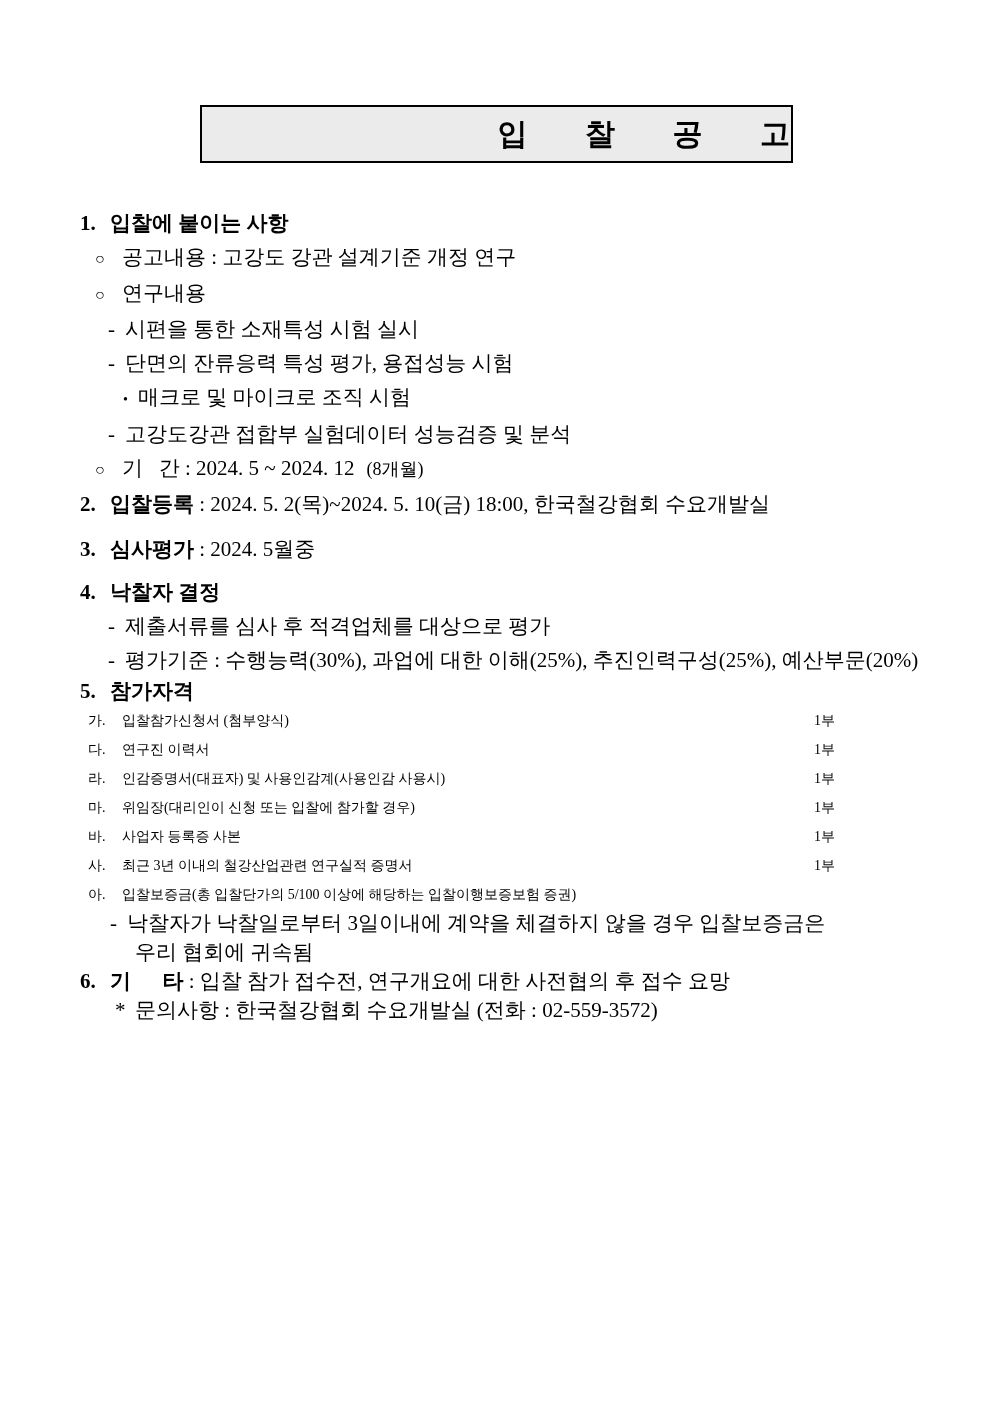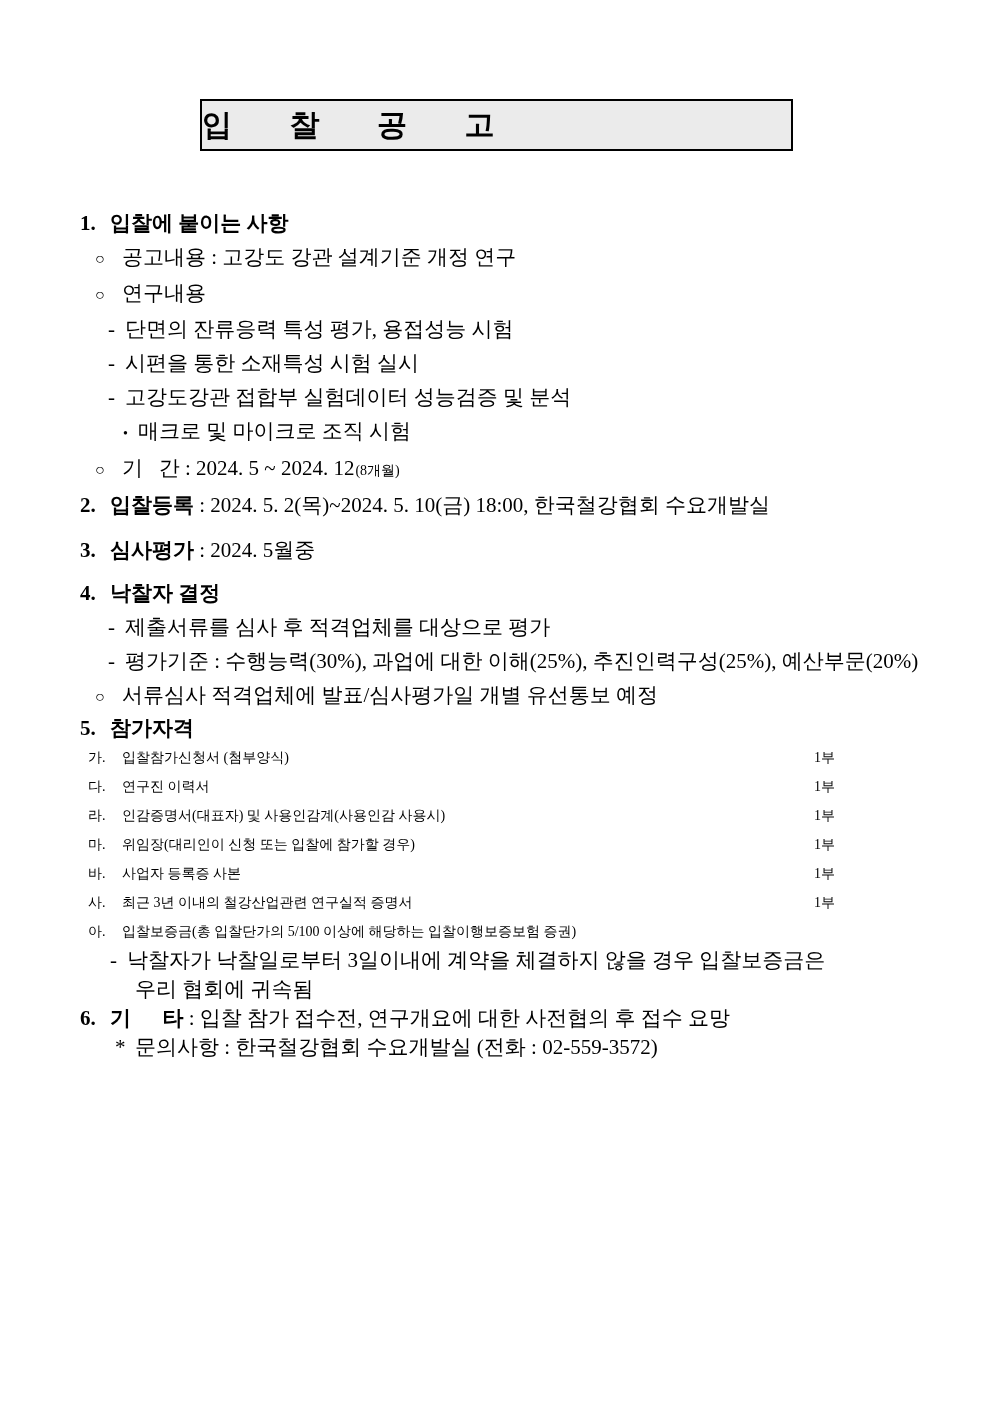--- a/index.html
+++ b/index.html
@@ -3,43 +3,43 @@
 <meta charset="utf-8">
 <style>
   html,body{margin:0;padding:0;background:#fff;}
   .page{
     position:relative;width:992px;height:1403px;background:#ffffff;
     font-family:"Liberation Serif","DejaVu Serif",serif;
     color:#000;overflow:hidden;
   }
   .title-box{
     box-sizing:border-box;
-    position:absolute;left:200px;top:99px;width:593px;height:52px;
+    position:absolute;left:200px;top:105px;width:593px;height:58px;
     background:#ebebeb;border:2px solid #000;
-    display:flex;align-items:center;justify-content:flex-start;
+    display:flex;align-items:center;justify-content:flex-end;
   }
   .title-text{
     font-size:30px;font-weight:bold;word-spacing:48px;white-space:pre;
     letter-spacing:1px;
   }
   .content{
     position:absolute;left:0;top:165px;width:884px;padding:0 80px;box-sizing:border-box;
   }
   .line{line-height:34px;font-size:21px;white-space:nowrap;}
   .h{font-weight:bold;}
   .num{display:inline-block;width:30px;font-weight:bold;}
   .mk{display:inline-block;text-align:left;}
   .mk-c{width:27px;font-size:16px;}
   .mk-d{width:17px;}
   .mk-b{width:15px;font-size:14px;}
   .i1{padding-left:15px;}
   .i2{padding-left:28px;}
   .i3{padding-left:43px;}
   .t{white-space:pre;}
-  .small{font-size:14px;margin-left:1px;}
+  .small{font-size:18px;margin-left:12px;}
   .s1h{margin-top:41px;}
   .s2l{}
   .s3l{margin-top:11px;}
   .s4h{margin-top:9px;}
   .s4i1{margin-top:5px;}
   .l29{line-height:29px;}
   .drow{
     margin-left:8px;width:747px;display:flex;justify-content:space-between;
     line-height:29px;font-size:14px;white-space:nowrap;
   }
@@ -57,34 +57,33 @@
 
   <div class="title-box">
     <span class="title-text">입 찰 공 고</span>
   </div>
 
   <div class="content">
 
     <div class="line s1h"><span class="num">1.</span><span class="h t">입찰에 붙이는 사항</span></div>
     <div class="line i1"><span class="mk mk-c">○</span><span class="t">공고내용 : 고강도 강관 설계기준 개정 연구</span></div>
     <div class="line i1"><span class="mk mk-c">○</span><span class="t">연구내용</span></div>
+    <div class="line i2"><span class="mk mk-d">-</span><span class="t">시편을 통한 소재특성 시험 실시</span></div>
     <div class="line i2"><span class="mk mk-d">-</span><span class="t">단면의 잔류응력 특성 평가, 용접성능 시험</span></div>
-    <div class="line i2"><span class="mk mk-d">-</span><span class="t">시편을 통한 소재특성 시험 실시</span></div>
+    <div class="line i3"><span class="mk mk-b">•</span><span class="t">매크로 및 마이크로 조직 시험</span></div>
     <div class="line i2"><span class="mk mk-d">-</span><span class="t">고강도강관 접합부 실험데이터 성능검증 및 분석</span></div>
-    <div class="line i3"><span class="mk mk-b">•</span><span class="t">매크로 및 마이크로 조직 시험</span></div>
     <div class="line i1"><span class="mk mk-c">○</span><span class="t">기   간 : 2024. 5 ~ 2024. 12</span><span class="small t">(8개월)</span></div>
 
     <div class="line s2l"><span class="num">2.</span><span class="h t">입찰등록</span><span class="t"> : 2024. 5. 2(목)~2024. 5. 10(금) 18:00, 한국철강협회 수요개발실</span></div>
 
     <div class="line s3l"><span class="num">3.</span><span class="h t">심사평가</span><span class="t"> : 2024. 5월중</span></div>
 
     <div class="line s4h"><span class="num">4.</span><span class="h t">낙찰자 결정</span></div>
     <div class="line i2"><span class="mk mk-d">-</span><span class="t">제출서류를 심사 후 적격업체를 대상으로 평가</span></div>
     <div class="line i2"><span class="mk mk-d">-</span><span class="t">평가기준 : 수행능력(30%), 과업에 대한 이해(25%), 추진인력구성(25%), 예산부문(20%)</span></div>
-    <div class="line i1"><span class="mk mk-c">○</span><span class="t">서류심사 적격업체에 발표/심사평가일 개별 유선통보 예정</span></div>
 
     <div class="line l29"><span class="num">5.</span><span class="h t">참가자격</span></div>
 
     <div class="drow">
         <span><span class="dlabel">가.</span><span class="t">입찰참가신청서 (첨부양식)</span></span>
         <span class="dcount">1부</span>
       </div>
     <div class="drow">
         <span><span class="dlabel">다.</span><span class="t">연구진 이력서</span></span>
         <span class="dcount">1부</span>

